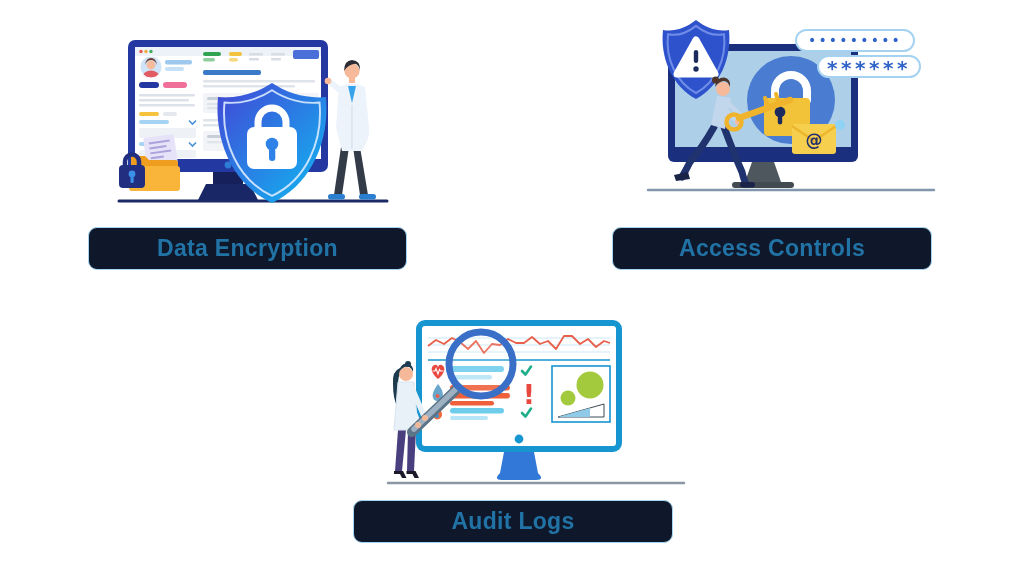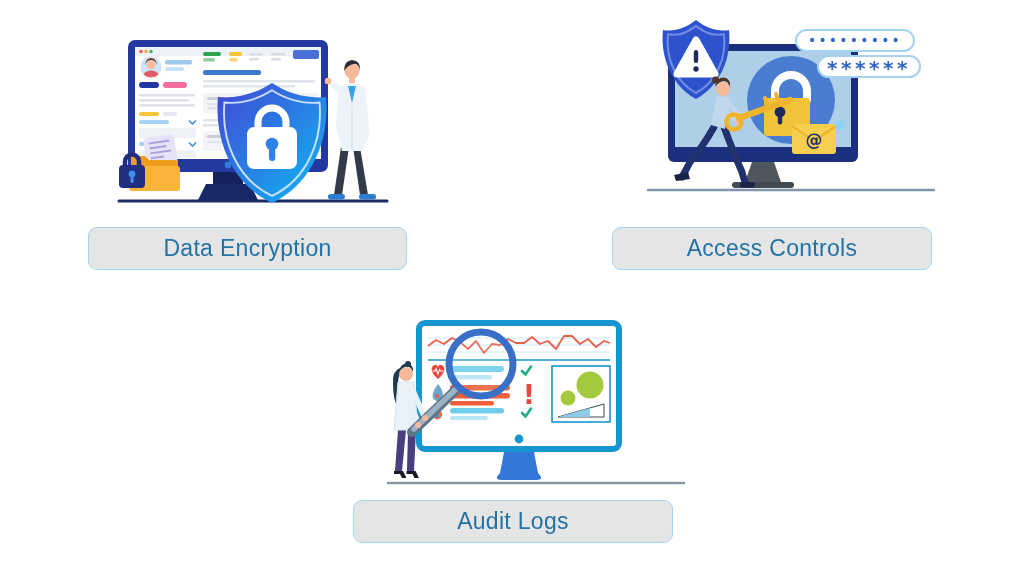--- a/index.html
+++ b/index.html
@@ -1,21 +1,21 @@
 <!DOCTYPE html>
 <html><head>
 <meta charset="utf-8">
 <style>
   html,body{margin:0;padding:0;background:#ffffff;}
   .canvas{position:relative;width:1024px;height:576px;background:#ffffff;overflow:hidden;
           font-family:"Liberation Sans",sans-serif;}
   .illustration{position:absolute;}
   .feature-label{position:absolute;display:flex;align-items:center;justify-content:center;
-    background:#e5e5e5;border:1.5px solid #a5d5f2;border-radius:9px;
-    color:#2173a6;font-size:23px;font-weight:400;letter-spacing:.3px;}
+    background:#0f172a;border:1.5px solid #a5d5f2;border-radius:9px;
+    color:#2173a6;font-size:23px;font-weight:700;letter-spacing:.3px;}
   svg{display:block;}
 </style>
 </head>
 <body>
 
 <div class="canvas">
 
   <div class="illustration" style="left:95px;top:25px;width:310px;height:185px">
     <svg width="310" height="185" viewBox="0 0 310 185">
       <defs>

